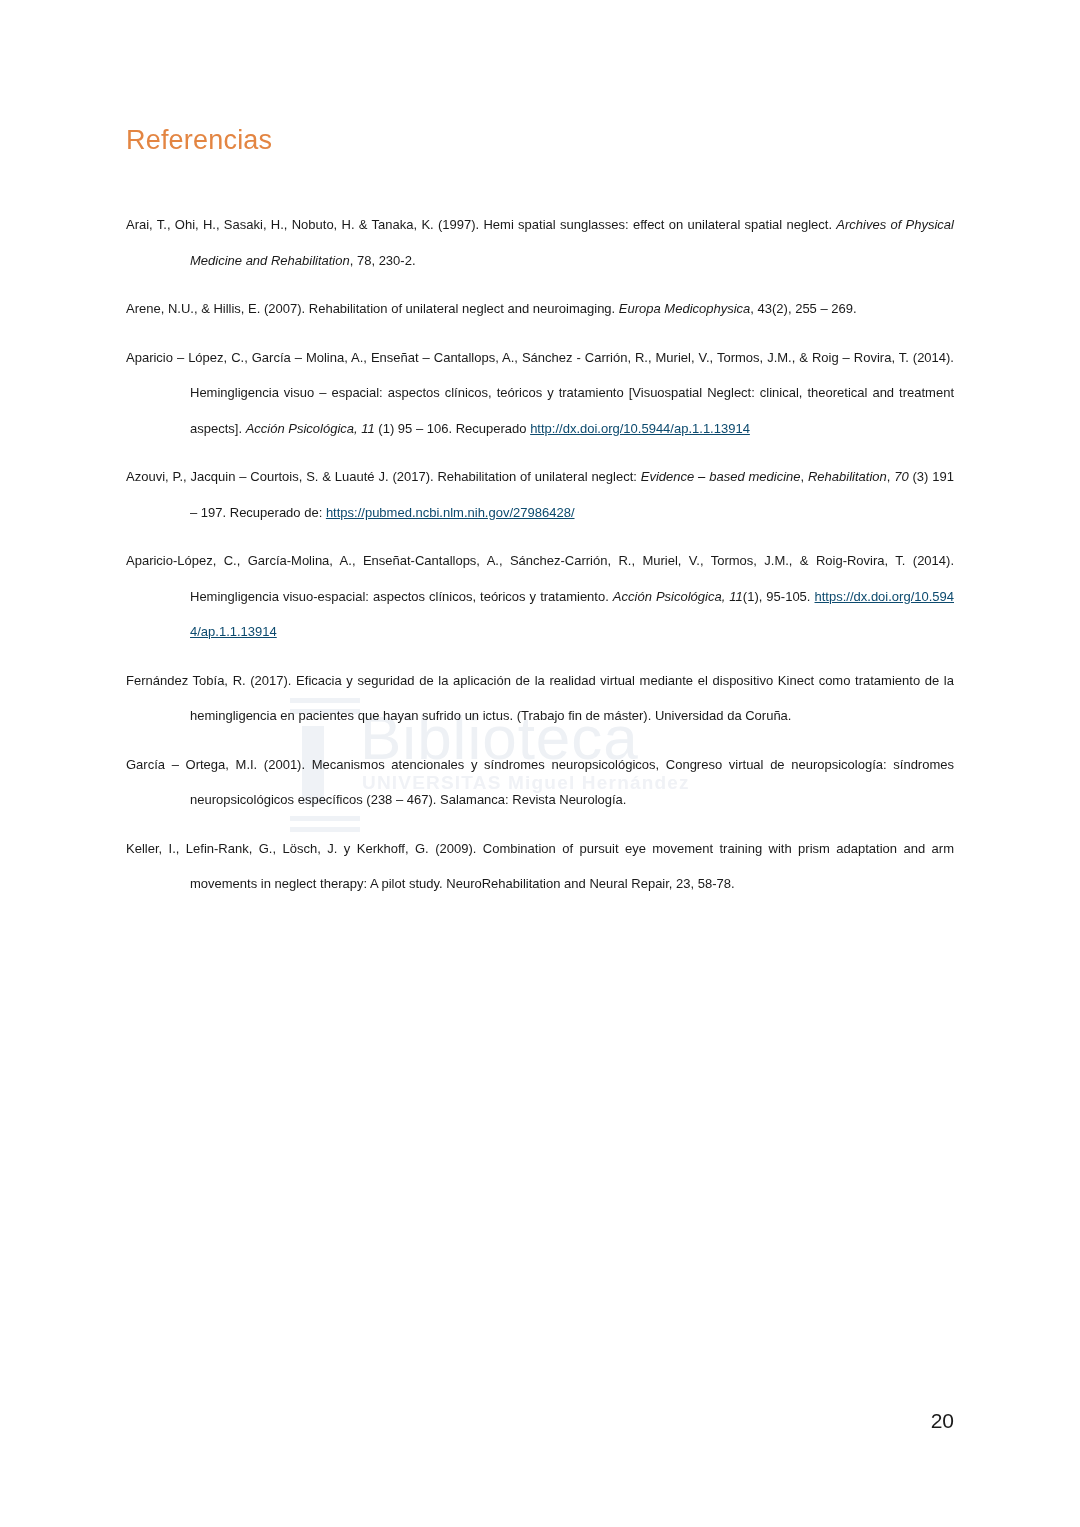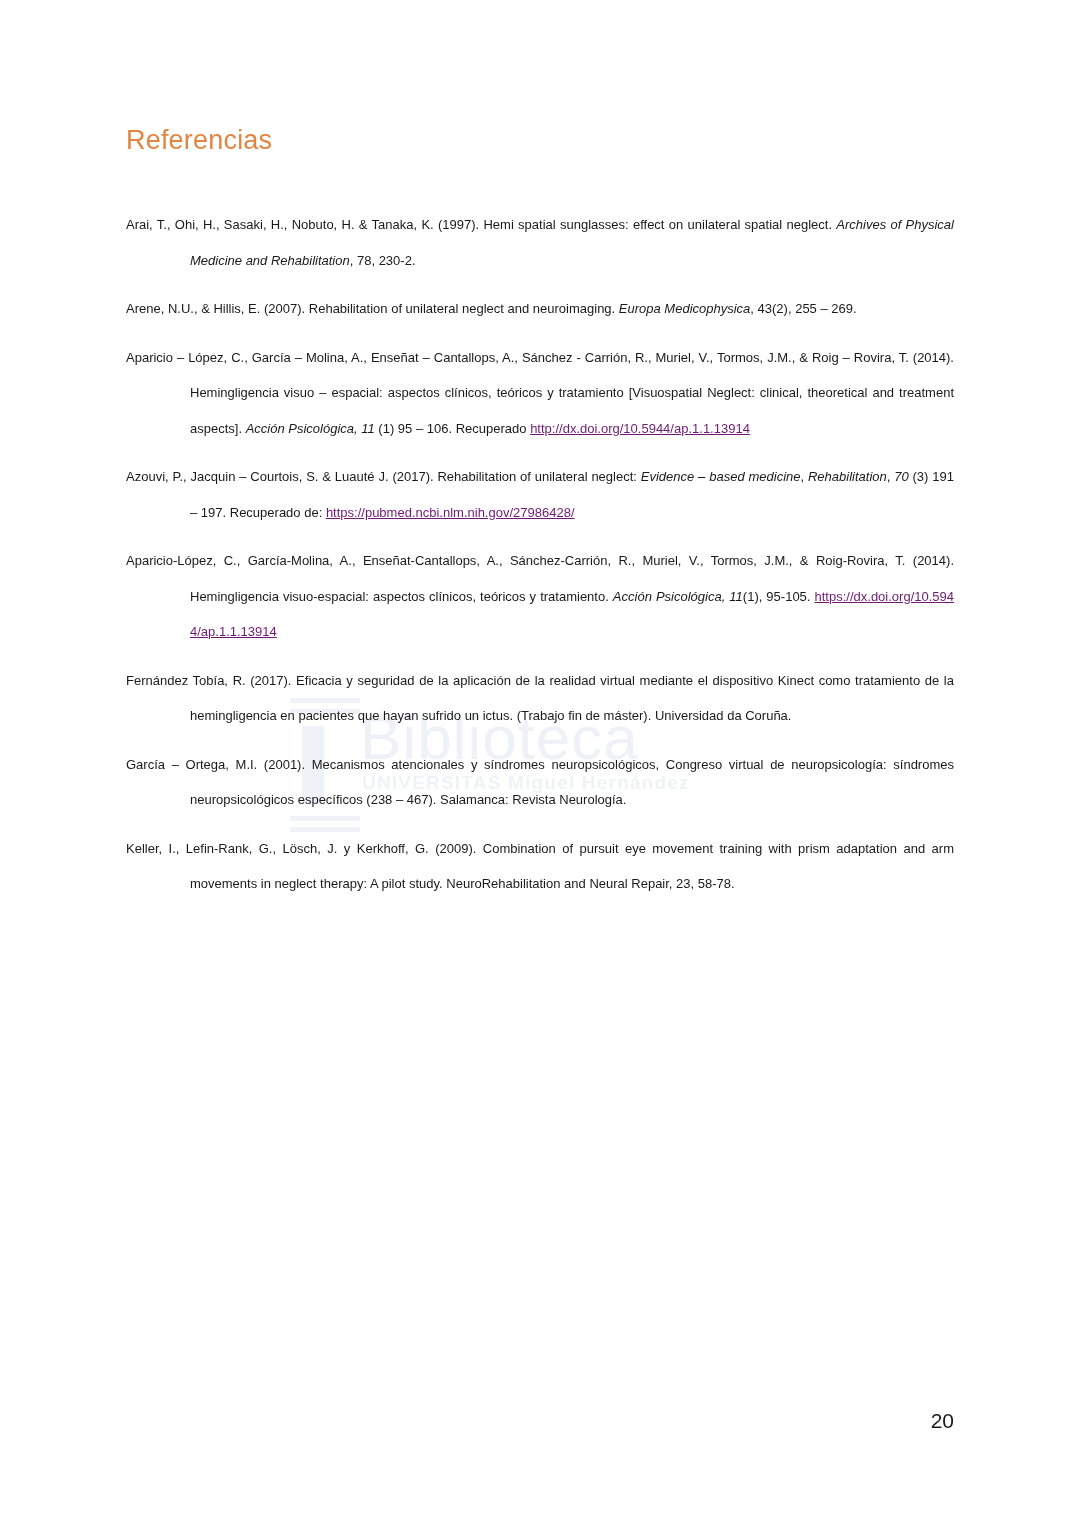--- a/index.html
+++ b/index.html
@@ -112,21 +112,21 @@
     margin-bottom: 11px;
     color: #1a1a1a;
     word-spacing: 0px;
   }
   .ref:last-child { margin-bottom: 0; }
 
   .ref i, .ref em {
     font-style: italic;
   }
   .ref a, .ref .link {
-    color: #701a75;
+    color: #0c4a6e;
     text-decoration: underline;
     word-break: break-all;
   }
 
   .page-number {
     position: absolute;
     right: 126px;
     top: 1409px;
     font-size: 21px;
     color: #1a1a1a;

